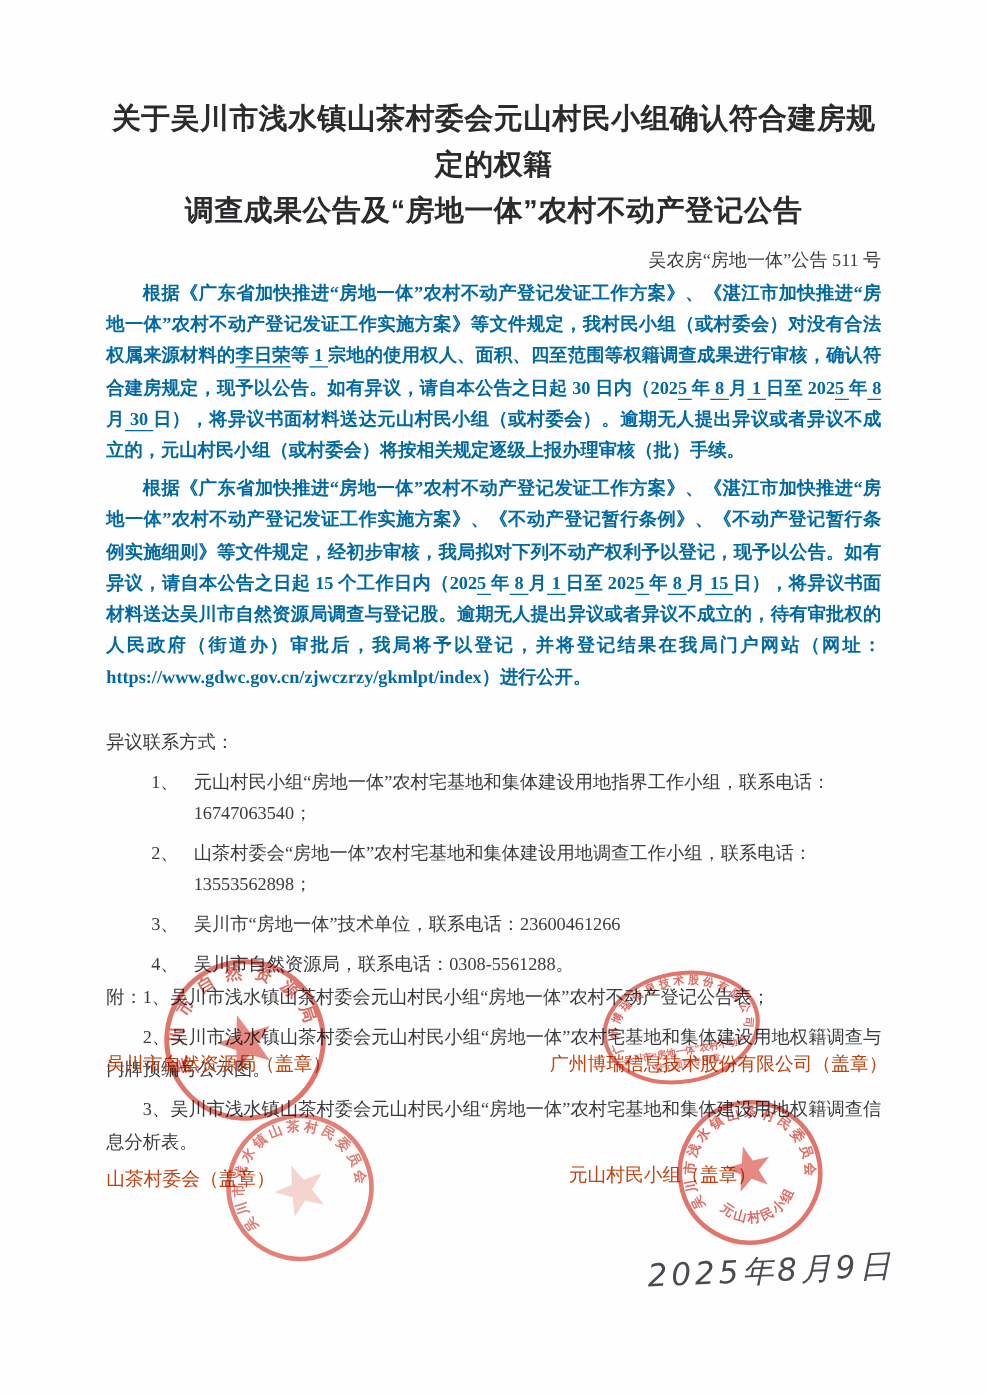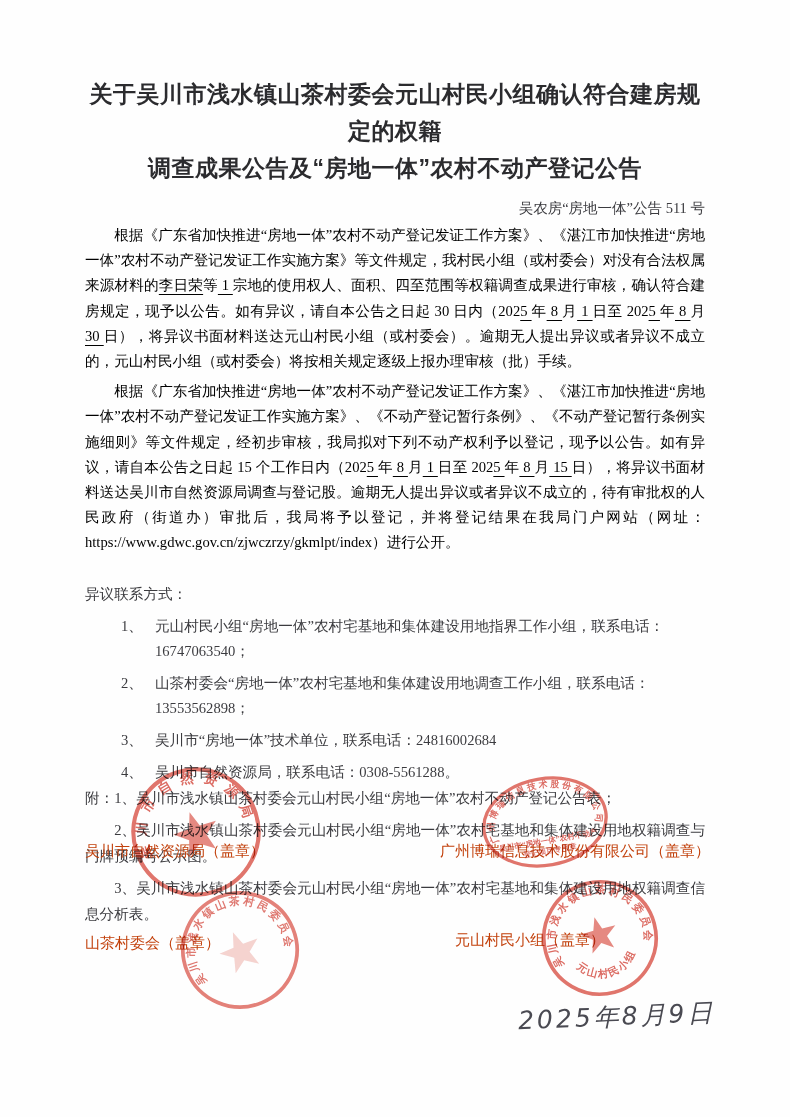--- a/index.html
+++ b/index.html
@@ -27,21 +27,22 @@
     text-align: right;
     font-size: 14.5px;
     color: #3c3c40;
   }
   .para {
     margin: 5px 0 0 0;
     font-size: 14.6px;
     line-height: 25.2px;
     text-align: justify;
     text-indent: 2em;
-    color: #000000;
+    color: #0369a1;
+    font-weight: bold;
   }
   .u { text-decoration: underline; text-underline-offset: 4px; text-decoration-thickness: 1px; }
 
   .contacts { margin-top: 26px; font-size: 14.6px; color:#3b3b3f; }
   .contacts-heading { line-height: 25px; }
   .contact-item { display:flex; margin-top: 7px; line-height: 25px; }
   .contact-num { width: 34px; margin-left: 36px; flex: 0 0 auto; }
   .contact-text { flex: 1; }
 
   .attachments { font-size: 14.6px; color:#3b3b3f; }
@@ -98,21 +99,21 @@
       <div class="contact-item">
         <span class="contact-num">1、</span>
         <span class="contact-text">元山村民小组“房地一体”农村宅基地和集体建设用地指界工作小组，联系电话：16747063540；</span>
       </div>
       <div class="contact-item">
         <span class="contact-num">2、</span>
         <span class="contact-text">山茶村委会“房地一体”农村宅基地和集体建设用地调查工作小组，联系电话：13553562898；</span>
       </div>
       <div class="contact-item">
         <span class="contact-num">3、</span>
-        <span class="contact-text">吴川市“房地一体”技术单位，联系电话：24816002684</span>
+        <span class="contact-text">吴川市“房地一体”技术单位，联系电话：23600461266</span>
       </div>
       <div class="contact-item">
         <span class="contact-num">4、</span>
         <span class="contact-text">吴川市自然资源局，联系电话：0308-5561288。</span>
       </div>
     </div>
 
     <div class="attachments">
       <div class="attach-first">附：1、吴川市浅水镇山茶村委会元山村民小组“房地一体”农村不动产登记公告表；</div>
       <div class="attach-item">2、吴川市浅水镇山茶村委会元山村民小组“房地一体”农村宅基地和集体建设用地权籍调查与门牌预编号公示图。</div>

